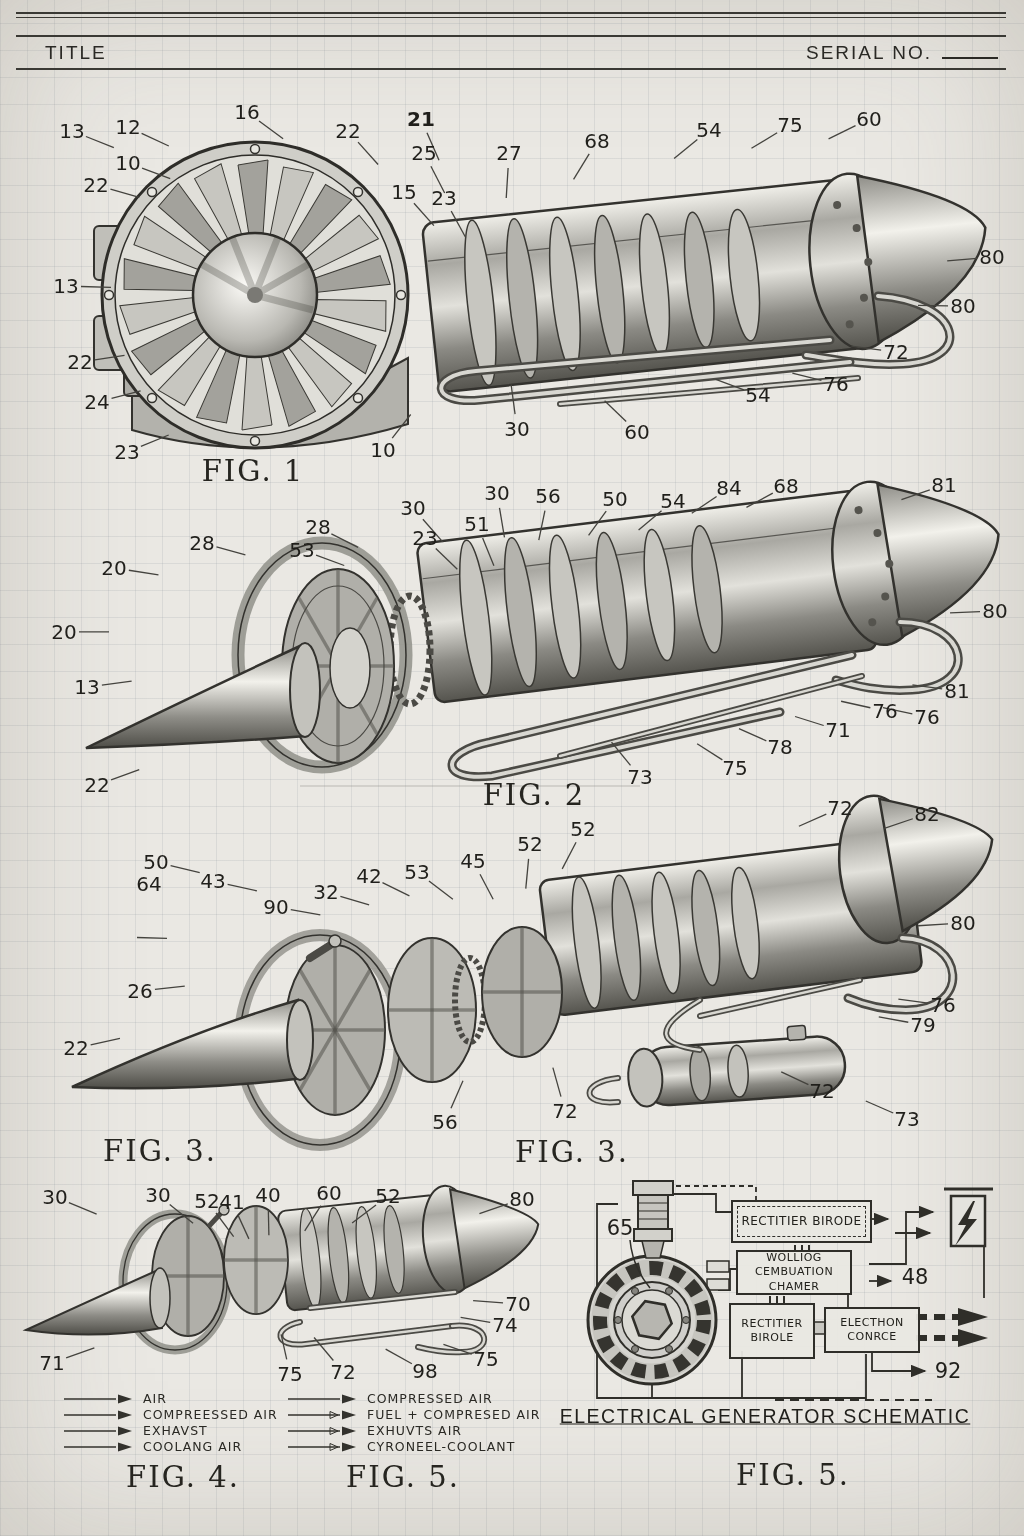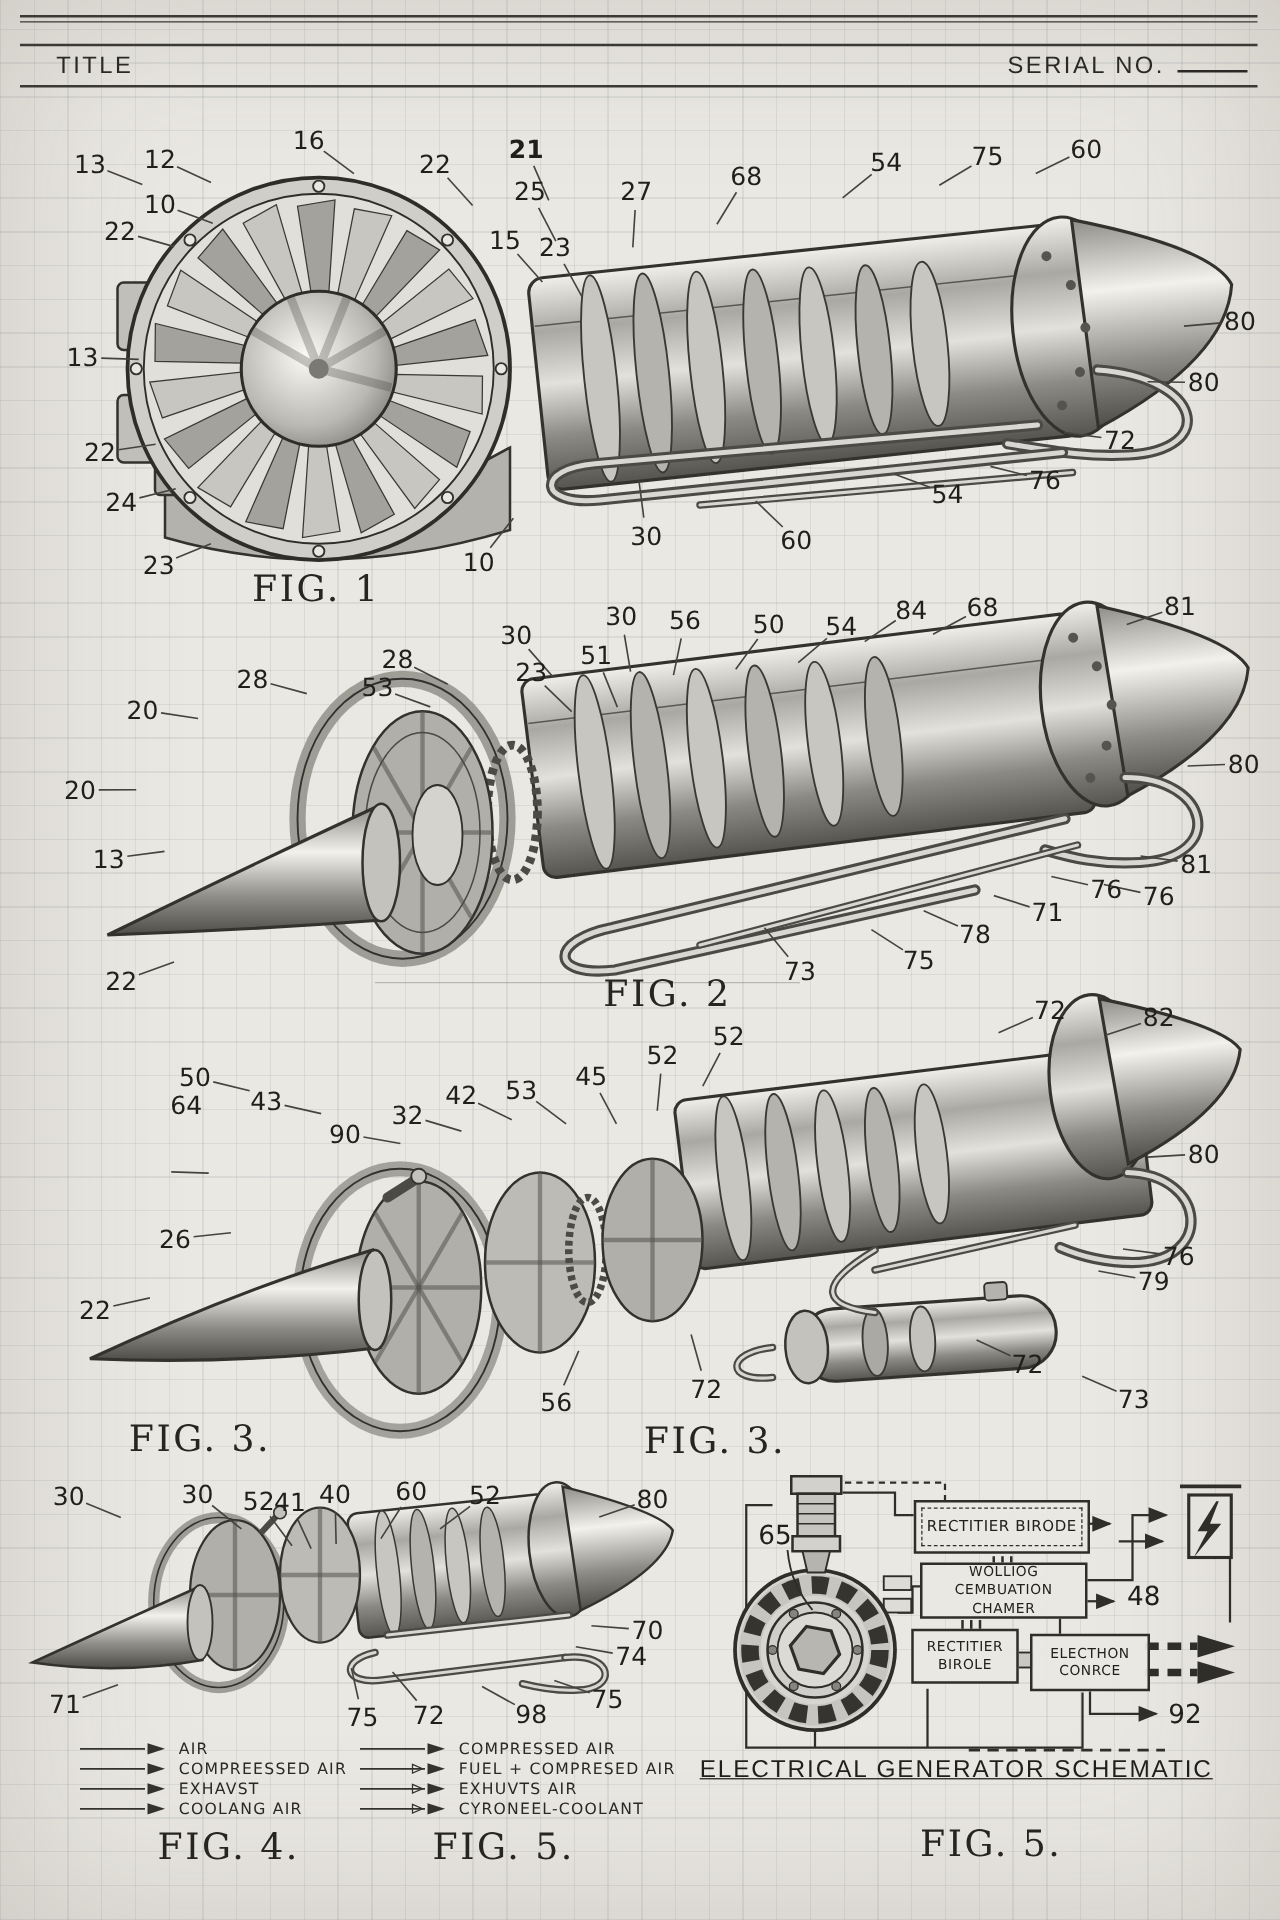--- a/index.html
+++ b/index.html
@@ -403,25 +403,25 @@
       <line x1="333.35831512933066" y1="1360.5092248801611" x2="314.074945387992" y2="1337.5276746404836" stroke="#44433e" stroke-width="1.3"></line>
       <line x1="411.8836512414932" y1="1363.7225419791512" x2="385.65095372447973" y2="1349.1676259374533" stroke="#44433e" stroke-width="1.3"></line>
       <line x1="471.8096594885719" y1="1354.1384944544182" x2="443.4289784657158" y2="1344.4154833632545" stroke="#44433e" stroke-width="1.3"></line>
       <line x1="490.2126824532381" y1="1322.4830097792747" x2="460.6380473597143" y2="1317.4490293378237" stroke="#44433e" stroke-width="1.3"></line>
       <line x1="503.0438286806069" y1="1302.8541642940788" x2="473.1314860418208" y2="1300.5624928822363" stroke="#44433e" stroke-width="1.3"></line>
     </svg>
 
   <div class="sbox dashed-inner" style="left:731px;top:1200px;width:141px;height:43px">
     <div class="t">RECTITIER BIRODE</div>
   </div>
-  <div class="sbox" style="left:736px;top:1250px;width:134px;height:45px">
+  <div class="sbox" style="left:736px;top:1250px;width:116px;height:45px">
     <div class="t sm">WOLLIOG CEMBUATION</div>
     <div class="t sm">CHAMER</div>
   </div>
-  <div class="sbox" style="left:729px;top:1303px;width:86px;height:44px">
+  <div class="sbox" style="left:729px;top:1303px;width:86px;height:56px">
     <div class="t sm">RECTITIER</div>
     <div class="t sm">BIROLE</div>
   </div>
   <div class="sbox" style="left:824px;top:1307px;width:96px;height:46px">
     <div class="t sm">ELECTHON</div>
     <div class="t sm">CONRCE</div>
   </div>
   <div class="snum" style="left:620px;top:1228px">65</div>
   <div class="snum" style="left:915px;top:1277px">48</div>
   <div class="snum" style="left:948px;top:1371px">92</div>

